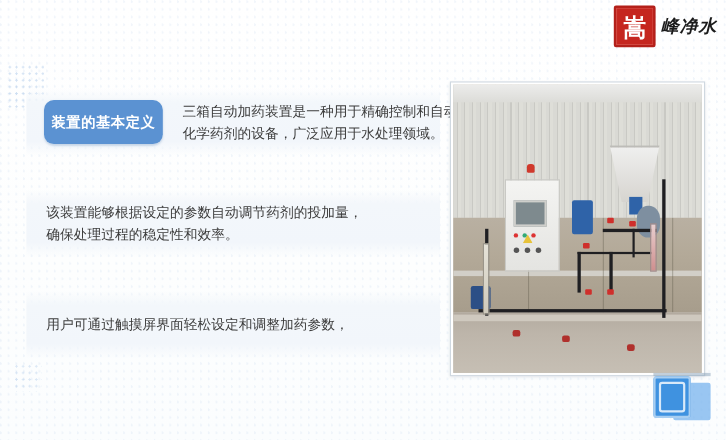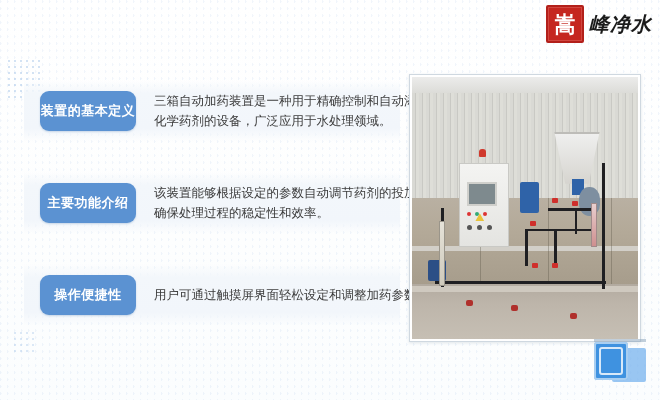--- a/index.html
+++ b/index.html
@@ -43,21 +43,21 @@
     border-radius:2px;
     display:flex;align-items:center;justify-content:center;
     box-shadow:inset 0 0 0 1px #d14740;
   }
   .seal span{
     color:#fff;font-weight:700;font-size:21px;line-height:1;
     font-family:"DejaVu Serif","Liberation Serif",serif;
     transform:scaleY(1.06);
   }
   .logo-text{
-    color:#1b1b1b;font-size:20px;font-weight:700;letter-spacing:1px;
+    color:#1b1b1b;font-size:16px;font-weight:700;letter-spacing:1px;
     font-family:"DejaVu Serif","Liberation Serif",serif;
     font-style:italic;
     white-space:nowrap;
   }
 
   
   .title{
     position:absolute;left:36px;top:31px;
     font-size:27px;letter-spacing:2px;
     color:#4a86c8;
@@ -72,21 +72,21 @@
   .row{
     position:relative;
     height:62px;
     margin-bottom:30px;
     background:linear-gradient(180deg,rgba(244,248,252,0) 0%,#f3f7fb 22%,#f2f6fb 78%,rgba(243,247,251,0) 100%);
     display:flex;align-items:center;
   }
   .row:last-child{margin-bottom:0;}
   .chip{
     flex:0 0 auto;
-    width:96px;height:40px;
+    width:108px;height:40px;
     margin-left:16px;
     background:#5b92d2;
     border-radius:9px;
     color:#ffffff;
     font-size:13px;
     font-weight:700;
     letter-spacing:.5px;
     display:flex;align-items:center;justify-content:center;
     box-shadow:0 1px 2px rgba(60,110,170,.25);
     white-space:nowrap;
@@ -267,29 +267,27 @@
 
     <div class="row">
       <div class="chip">装置的基本定义</div>
       <div class="desc">
         <span class="ln">三箱自动加药装置是一种用于精确控制和自动添加</span>
         <span class="ln">化学药剂的设备，广泛应用于水处理领域。</span>
       </div>
     </div>
 
     <div class="row">
-      <div class="chip">主要功能介绍</div>
       <div class="desc">
         <span class="ln">该装置能够根据设定的参数自动调节药剂的投加量，</span>
         <span class="ln">确保处理过程的稳定性和效率。</span>
       </div>
     </div>
 
     <div class="row">
-      <div class="chip">操作便捷性</div>
       <div class="desc">
         <span class="ln">用户可通过触摸屏界面轻松设定和调整加药参数，</span>
       </div>
     </div>
 
   </div>
 
   <div class="photo-frame">
     <div class="photo">
       <div class="wall"></div>

